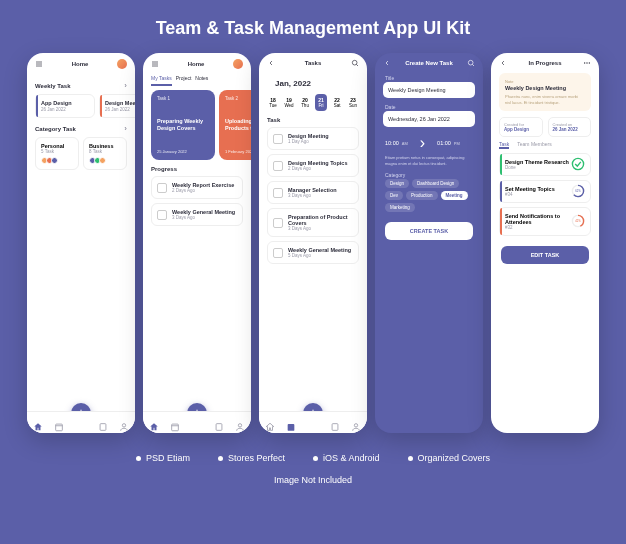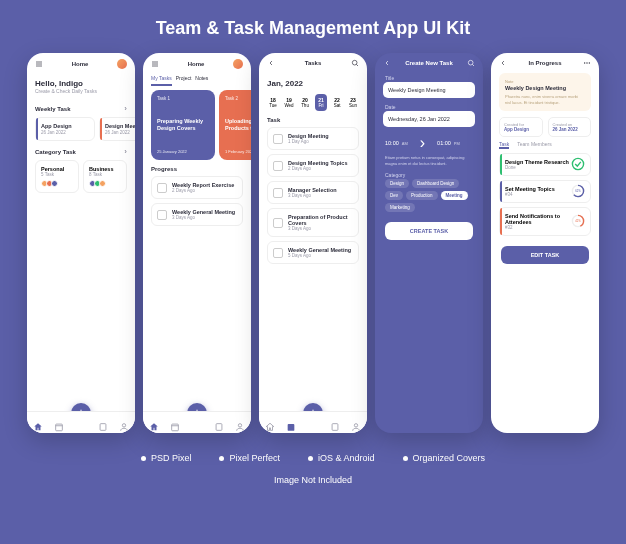--- a/index.html
+++ b/index.html
@@ -48,21 +48,21 @@
 .li .doc-ic{width:10px;height:10px;border:1px solid #ccc;border-radius:2px;position:relative;flex-shrink:0}
 .li .li-t{font-size:5.5px;font-weight:600;color:#2c2c3a}
 .li .li-s{font-size:4.5px;color:#9a9aa8}
 
 .nav{position:absolute;bottom:0;left:0;right:0;height:22px;background:#fff;border-top:1px solid #eee;display:flex;align-items:center;justify-content:space-around}
 .nav .nic{width:10px;height:10px;color:#9a9aa8}
 .nav .nic.active{color:#5b5fa8}
 .fab{position:absolute;bottom:10px;left:50%;transform:translateX(-50%);width:20px;height:20px;border-radius:50%;background:#5b5fa8;color:#fff;display:flex;align-items:center;justify-content:center;font-size:12px;box-shadow:0 2px 6px rgba(91,95,168,.5)}
 
 
-.cal-head{padding:6px 8px;font-size:8px;font-weight:700;color:#2c2c3a}
+.cal-head{padding:6px 16px;font-size:8px;font-weight:700;color:#2c2c3a}
 .days{display:flex;justify-content:space-between;padding:0 8px}
 .day{display:flex;flex-direction:column;align-items:center;padding:3px;border-radius:4px;font-size:4.5px;width:12px}
 .day.sel{background:#5b5fa8;color:#fff}
 .day .dn{font-size:5px;font-weight:600}
 
 
 .phone.s4{background:#5b5fa8}
 .phone.s4 .ph-head,.phone.s4 .ph-title{color:#fff}
 .phone.s4 .ph-head .ic{color:#fff}
 .lbl{font-size:5px;color:#d2d4ee;padding:2px 10px 1px}
@@ -106,24 +106,20 @@
 <div class="phones">
 
 <div class="phone">
   <div class="ph-head">
     <span class="ic menu-ic"><svg viewBox="0 0 24 24">
             <path d="M3 6h18M3 12h18M3 18h18" stroke="#2c2c3a" stroke-width="2" fill="none"></path>
           </svg></span>
     <span class="ph-title">Home</span>
     <span class="avatar"></span>
   </div>
-  <div class="greeting">
-    <div class="g1">Hello, Indigo</div>
-    <div class="g2">Create &amp; Check Daily Tasks</div>
-  </div>
   <div class="sect-label">
         <span>Weekly Task</span>
         <span class="arr">›</span>
       </div>
   <div class="cards-row">
     <div class="task-card">
           <span class="bar-l" style="background:#5b5fa8"></span>
       <div class="tc-t">App Design</div>
       <div class="tc-d">26 Jan 2022</div>
     </div>
@@ -438,25 +434,25 @@
         </svg>
   </div>
   <div class="btn-edit">EDIT TASK</div>
 </div>
 
 </div>
 
 <div class="features">
   <div class="feat">
       <span class="dot"></span>
-      <span>PSD Pixel</span>
+      <span>PSD Etiam</span>
     </div>
   <div class="feat">
       <span class="dot"></span>
-      <span>Pixel Perfect</span>
+      <span>Stores Perfect</span>
     </div>
   <div class="feat">
       <span class="dot"></span>
       <span>iOS &amp; Android</span>
     </div>
   <div class="feat">
       <span class="dot"></span>
       <span>Organized Covers</span>
     </div>
 </div>

